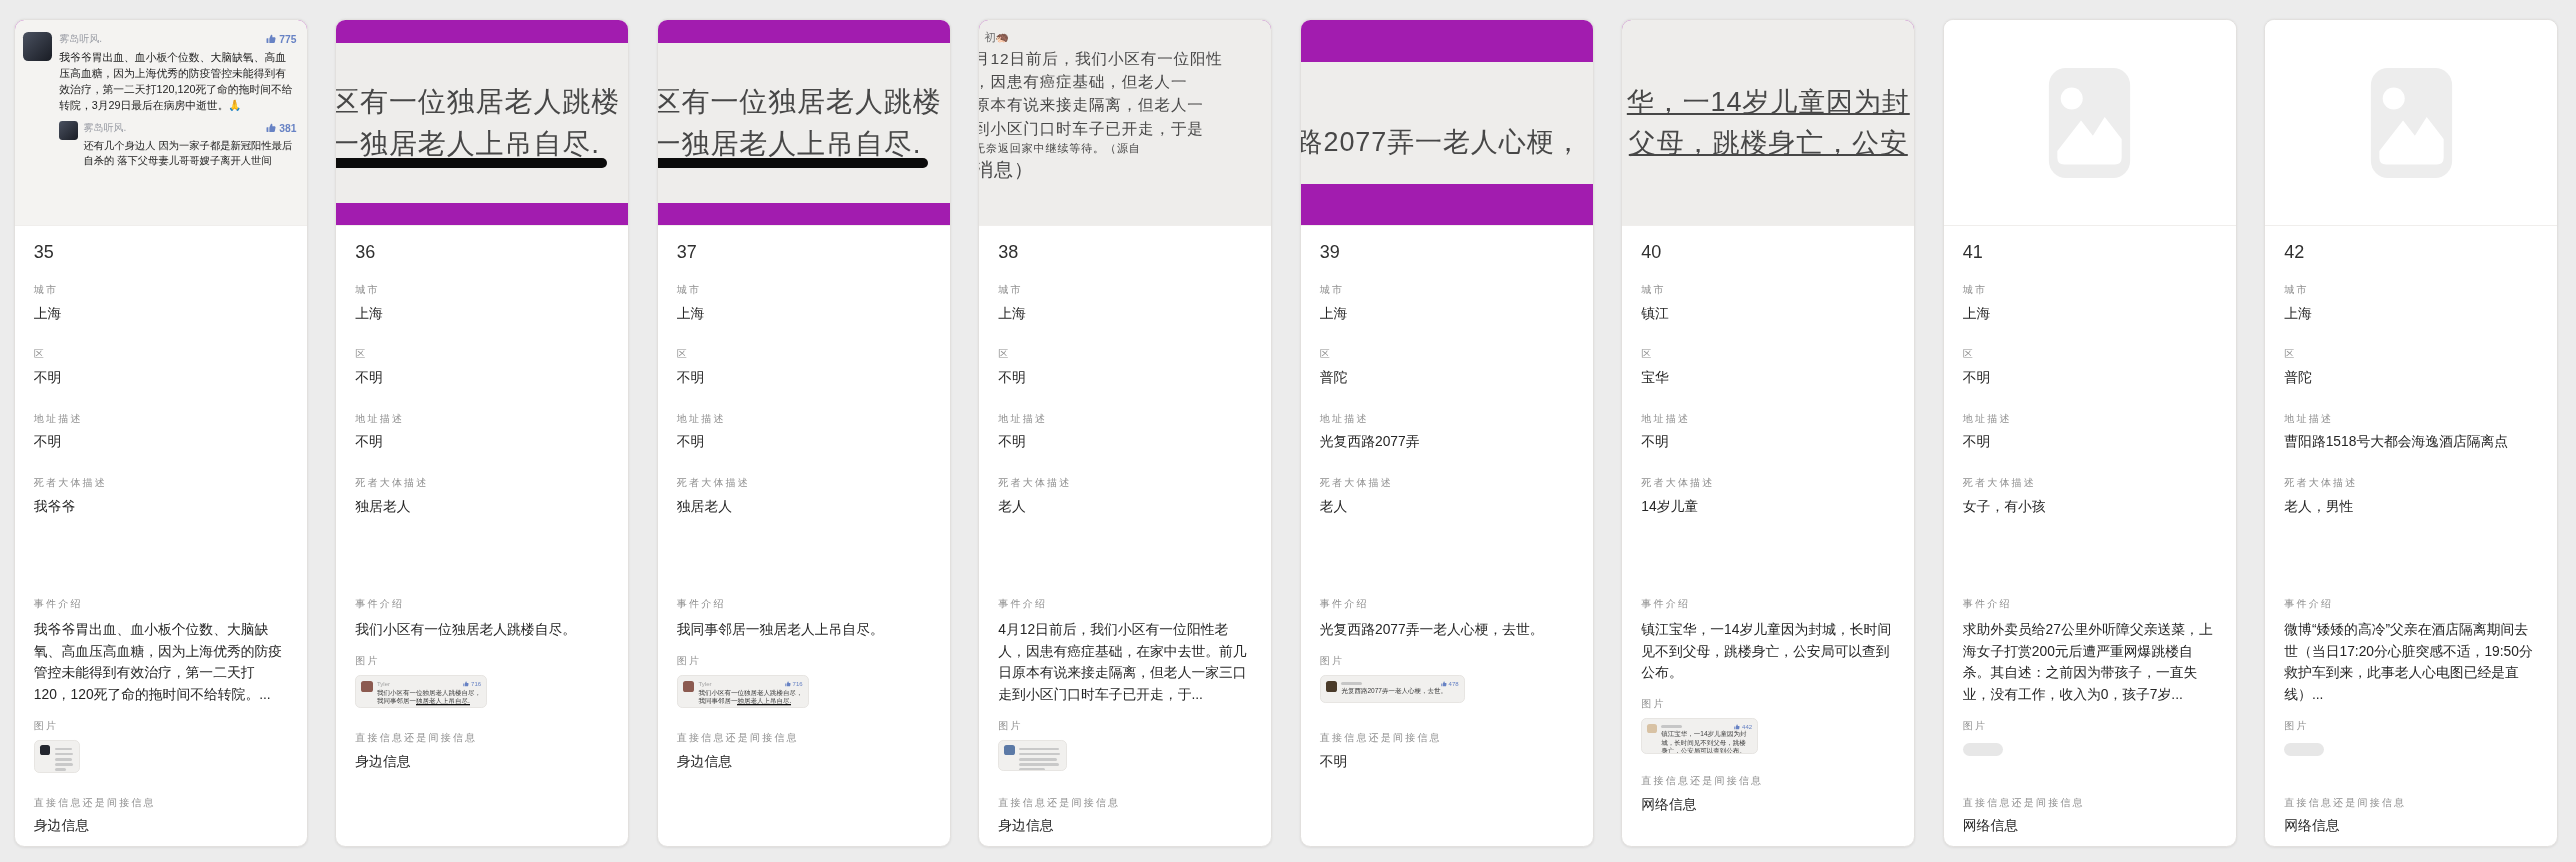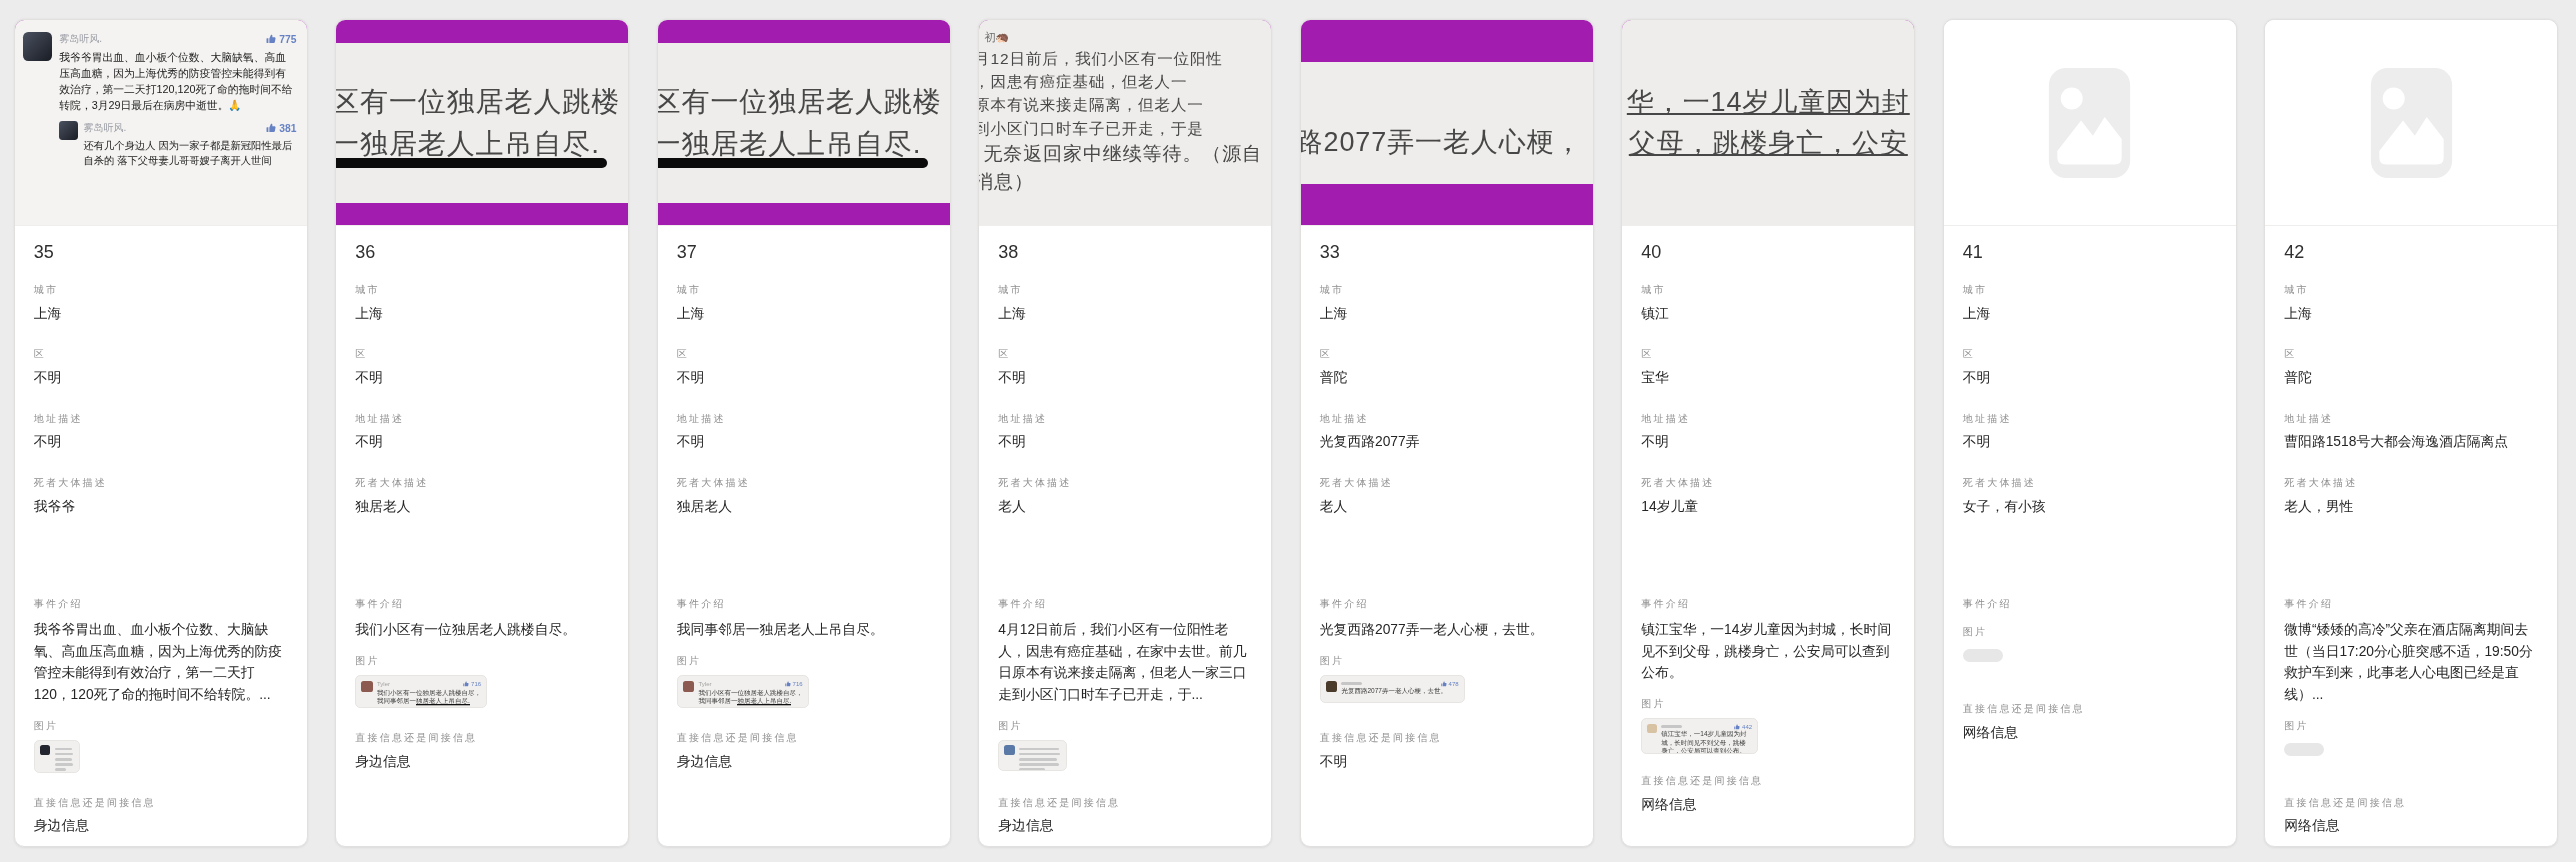--- a/index.html
+++ b/index.html
@@ -267,21 +267,21 @@
       </div>
     </article>
     <article class="card">
       <div class="card-image">
         <div class="crop a-top" style="height: 205px;">
           <div class="crop-head">初🦔</div>
           <div class="crop-line" style="font-size: 15.5px;">月12日前后，我们小区有一位阳性</div>
           <div class="crop-line" style="font-size: 15.5px;">，因患有癌症基础，但老人一</div>
           <div class="crop-line" style="font-size: 15.5px;">原本有说来接走隔离，但老人一</div>
           <div class="crop-line" style="font-size: 15.5px;">到小区门口时车子已开走，于是</div>
-          <div class="crop-line" style="font-size: 19px; text-align: center;">无奈返回家中继续等待。（源自</div>
+          <div class="crop-line" style="font-size: 11px;">无奈返回家中继续等待。（源自</div>
           <div class="crop-line" style="font-size: 19px;">消息）</div>
         </div>
       </div>
       <div class="card-body">
         <div class="card-num">38</div>
         <section class="field f-city">
           <div class="f-label">城市</div>
           <div class="f-value">上海</div>
         </section>
         <section class="field f-district">
@@ -321,21 +321,21 @@
         </section>
       </div>
     </article>
     <article class="card">
       <div class="card-image">
         <div class="crop a-bottom" style="height: 122px;">
           <div class="crop-line" style="font-size: 27px;">路2077弄一老人心梗，</div>
         </div>
       </div>
       <div class="card-body">
-        <div class="card-num">33</div>
+        <div class="card-num">39</div>
         <section class="field f-city">
           <div class="f-label">城市</div>
           <div class="f-value">上海</div>
         </section>
         <section class="field f-district">
           <div class="f-label">区</div>
           <div class="f-value">普陀</div>
         </section>
         <section class="field f-address">
           <div class="f-label">地址描述</div>
@@ -453,20 +453,21 @@
         <section class="field f-address">
           <div class="f-label">地址描述</div>
           <div class="f-value">不明</div>
         </section>
         <section class="field f-deceased">
           <div class="f-label">死者大体描述</div>
           <div class="f-value">女子，有小孩</div>
         </section>
         <section class="field f-intro">
           <div class="f-label">事件介绍</div>
+          <div class="f-value">求助外卖员给27公里外听障父亲送菜，上海女子打赏200元后遭严重网爆跳楼自杀。其自述：之前因为带孩子，一直失业，没有工作，收入为0，孩子7岁...</div>
         </section>
         <section class="field f-image">
           <div class="f-label">图片</div>
           <div class="t-wrap"><span class="pill"></span></div>
         </section>
         <section class="field f-direct">
           <div class="f-label">直接信息还是间接信息</div>
           <div class="f-value">网络信息</div>
         </section>
       </div>

